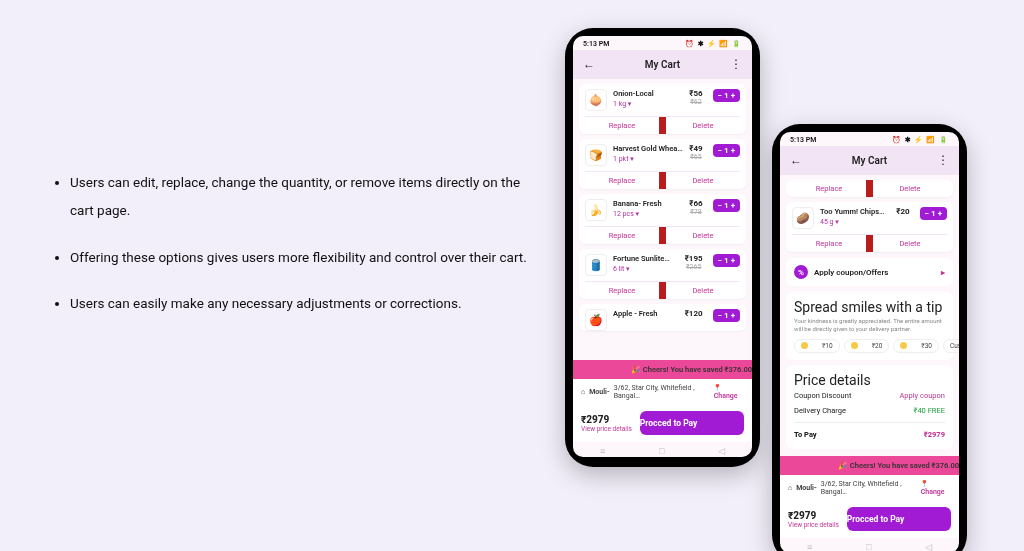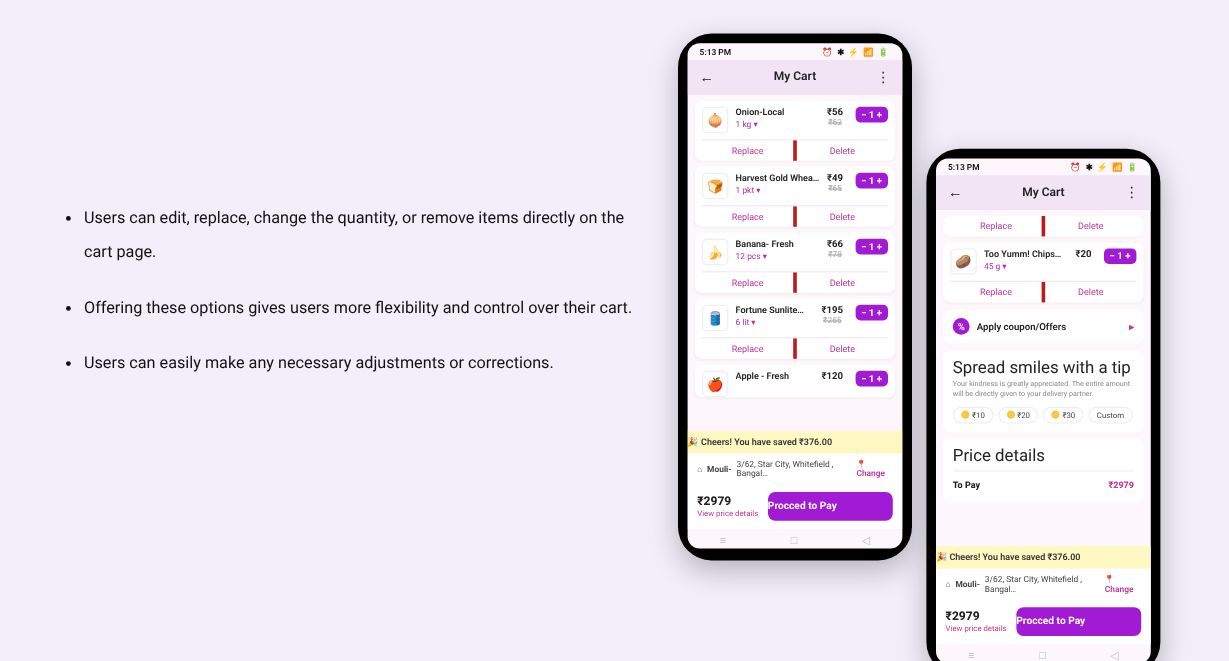--- a/index.html
+++ b/index.html
@@ -24,37 +24,37 @@
   .pinfo{flex:1;min-width:0}
   .pname{font-size:7.5px;font-weight:600;color:#222;white-space:nowrap;overflow:hidden;text-overflow:ellipsis}
   .pqty{font-size:7px;color:#b02fa3;margin-top:2px}
   .pqty::after{content:" \25BE"}
   .pricecol{text-align:center;margin-right:4px}
   .pnow{font-size:8px;font-weight:700;color:#222}
   .pold{font-size:7px;color:#aaa;text-decoration:line-through}
   .stepper{background:#a21bd4;color:#fff;border-radius:4px;font-size:8px;font-weight:700;padding:2px 5px;display:inline-flex;align-items:center;gap:2px;flex:none}
   .actions{display:flex;border-top:1px solid #f1e6f3;margin-top:5px}
   .actions span{flex:1;text-align:center;font-size:7.5px;color:#c23597;padding:4px 0}
-  .actions span:first-child{border-right:3px solid #b91c1c}
-  .cheers{background:#fef9c3;text-align:left;font-size:7.5px;font-weight:600;color:#333;padding:5px 0}
+  .actions span:first-child{border-right:7px solid #b91c1c}
+  .cheers{background:#ec4899;text-align:right;font-size:7.5px;font-weight:600;color:#333;padding:5px 0}
   .addr{background:#fff;display:flex;align-items:center;gap:4px;padding:5px 8px;font-size:7px;color:#444}
   .addr .chg{margin-left:auto;color:#c23597;font-weight:600}
   .payrow{background:#fff;display:flex;align-items:center;padding:6px 8px 7px;gap:8px}
   .paytotal{font-size:10px;font-weight:800;color:#222}
   .paylink{font-size:6.5px;color:#c23597}
   .paybtn{background:#a21bd4;color:#fff;font-size:8.5px;font-weight:700;border-radius:6px;padding:7px 0;flex:1;text-align:left}
   .navbar{display:flex;justify-content:space-around;padding:4px 0 1px;color:#bbb;font-size:9px}
   
   .coupon{background:#fff;border-radius:6px;padding:7px 8px;display:flex;align-items:center;gap:6px;margin:6px 0;font-size:8px;font-weight:600;color:#222}
   .coupon .badge{width:14px;height:14px;border-radius:50%;background:#a21bd4;color:#fff;display:flex;align-items:center;justify-content:center;font-size:8px}
   .section{background:#fff;border-radius:6px;padding:7px 8px;margin:5px 0}
   .sect-t{font-size:14px;font-weight:400;color:#222}
   .sect-s{font-size:6px;color:#888;line-height:1.3;margin-top:2px}
   .tips{display:flex;gap:4px;margin-top:6px}
-  .tip{border:1px solid #eee;border-radius:10px;padding:2px 6px;font-size:6.5px;color:#444;display:flex;align-items:center;gap:2px}
+  .tip{border:1px solid #eee;border-radius:10px;padding:2px 6px;font-size:6.5px;color:#444;display:flex;align-items:center;gap:14px}
   .tip .c{width:7px;height:7px;border-radius:50%;background:#f7c948}
   .prow{display:flex;justify-content:space-between;font-size:7.5px;color:#222;padding:3px 0}
   .green{color:#1aa33d}
   .mag{color:#c23597}
   .hr{height:1px;background:#eee;margin:4px 0}
   .topay{font-weight:800}
 </style>
 </head>
 <body>
 
@@ -265,20 +265,28 @@
               <span class="c"></span>
               <span>₹30</span>
             </div>
           <div class="tip">
               <span>Custom</span>
             </div>
         </div>
       </div>
       <div class="section">
         <div class="sect-t">Price details</div>
+        <div class="prow">
+            <span>Coupon Discount</span>
+            <span class="mag">Apply coupon</span>
+          </div>
+        <div class="prow">
+            <span>Delivery Charge</span>
+            <span class="green">₹40 FREE</span>
+          </div>
         <div class="hr"></div>
         <div class="prow topay">
             <span>To Pay</span>
             <span class="mag">₹2979</span>
           </div>
       </div>
     </div>
     <div class="cheers">🎉 Cheers! You have saved ₹376.00</div>
     <div class="addr">
       <span>⌂</span>

